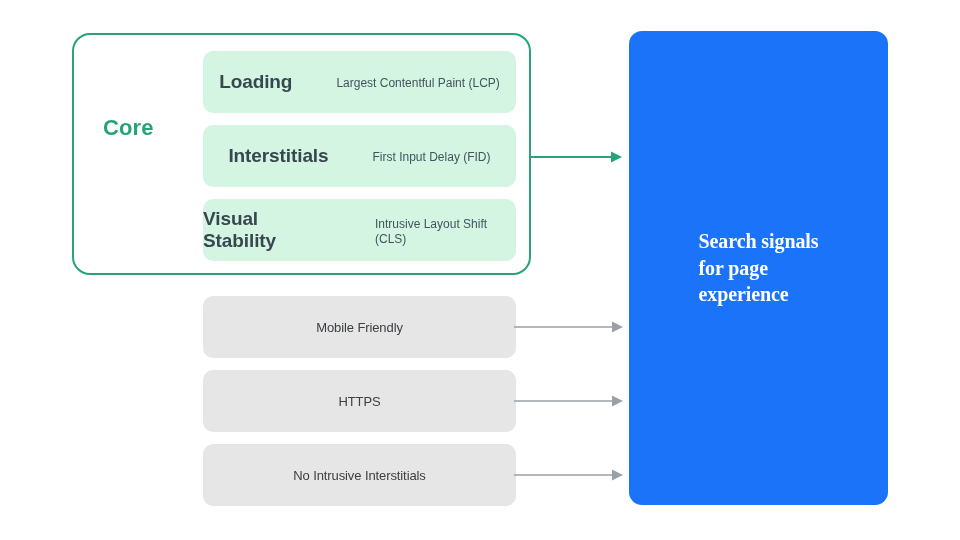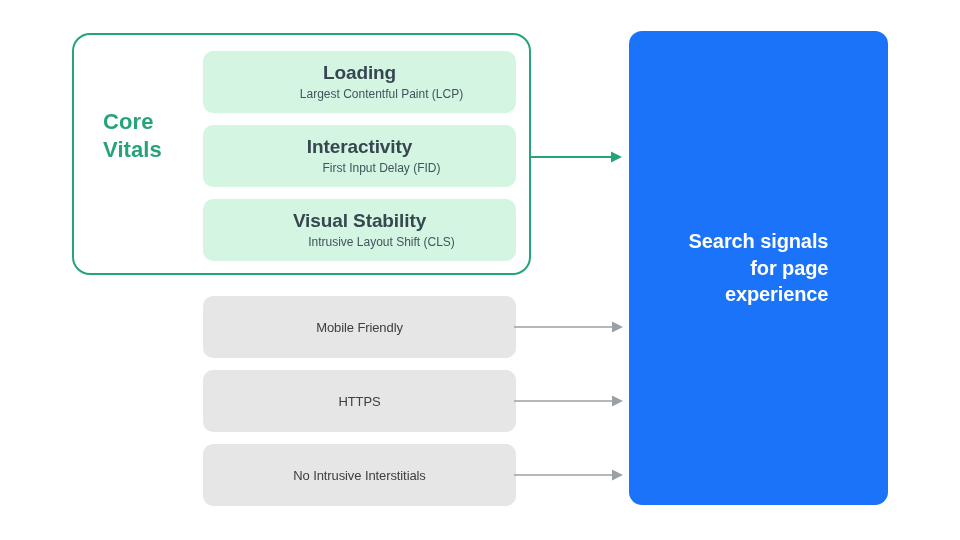--- a/index.html
+++ b/index.html
@@ -33,42 +33,42 @@
     height: 242px;
     border: 2px solid #27A37A;
     border-radius: 18px;
     box-sizing: border-box;
     background: transparent;
   }
 
   .cwv-label {
     position: absolute;
     left: 103px;
-    top: 108px;
+    top: 114px;
     width: 88px;
     color: #27A37A;
     font-size: 22px;
     font-weight: bold;
     line-height: 1.26;
     letter-spacing: 0.1px;
     text-align: left;
   }
   .cwv-label span { display: block; }
 
   
   .metric-card {
     position: absolute;
     left: 203px;
     width: 313px;
     height: 62px;
     background: #D5F5E3;
     border-radius: 10px;
     box-sizing: border-box;
     display: flex;
-    flex-direction: column;
+    flex-direction: row;
     align-items: center;
     justify-content: center;
   }
   .metric-card.m1 { top: 51px; }
   .metric-card.m2 { top: 125px; }
   .metric-card.m3 { top: 199px; }
 
   .metric-title {
     color: #37474F;
     font-size: 19px;
@@ -136,46 +136,46 @@
     border-radius: 13px;
     box-sizing: border-box;
     display: flex;
     align-items: center;
     justify-content: center;
   }
   .destination-text {
     color: #FFFFFF;
     font-size: 20px;
     font-weight: bold;
-    text-align: right;
+    text-align: left;
     line-height: 1.34;
     letter-spacing: -0.1px;
     padding: 0 14px;
     white-space: pre-line;
+    font-family: Liberation Serif, serif;
   }
 </style>
 </head>
 <body>
 
 <div id="stage">
 
   <div class="cwv-container"></div>
 
   <div class="cwv-label">
     <span>Core</span>
-    <span>Vitals</span>
   </div>
 
   <div class="metric-card m1">
     <div class="metric-title">Loading</div>
     <div class="metric-sub">Largest Contentful Paint (LCP)</div>
   </div>
 
   <div class="metric-card m2">
-    <div class="metric-title">Interactivity</div>
+    <div class="metric-title">Interstitials</div>
     <div class="metric-sub">First Input Delay (FID)</div>
   </div>
 
   <div class="metric-card m3">
     <div class="metric-title">Visual Stability</div>
     <div class="metric-sub">Intrusive Layout Shift (CLS)</div>
   </div>
 
   <div class="signal-card s1">
     <div class="signal-label">Mobile Friendly</div>

